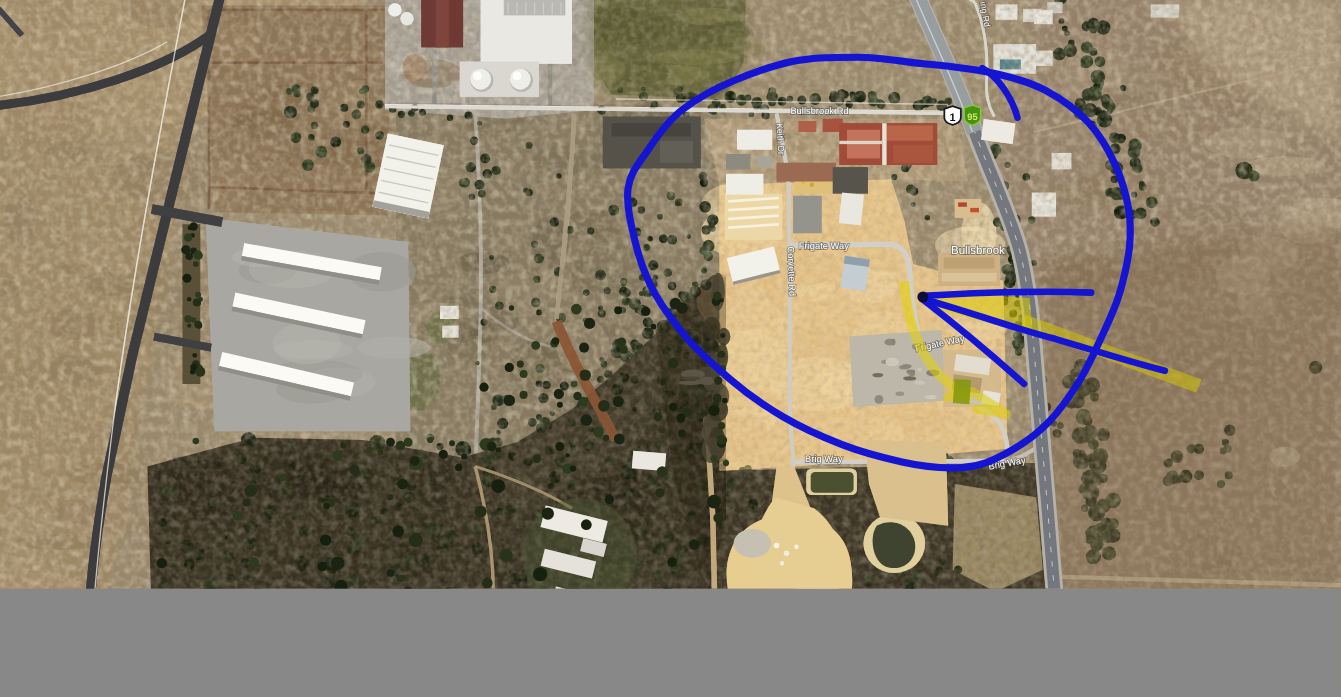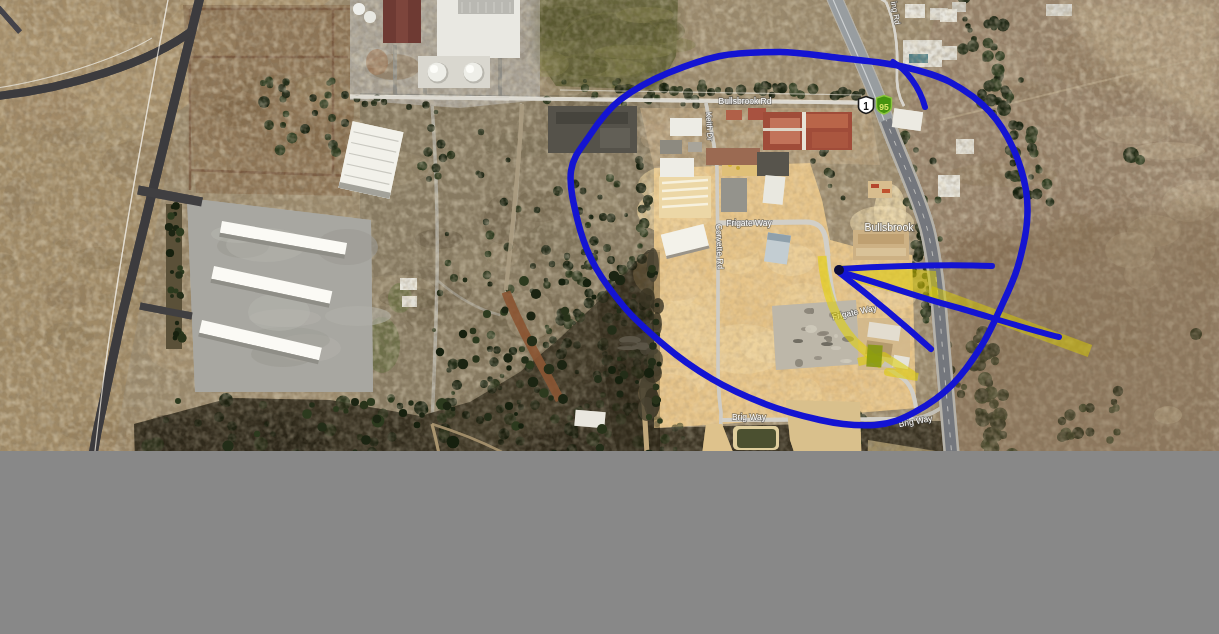--- a/index.html
+++ b/index.html
@@ -1,15 +1,15 @@
 <!DOCTYPE html>
 <html><head><meta charset="utf-8">
 <style>
 html,body{margin:0;padding:0;background:#888;}
-#map{position:relative;width:1219px;height:451px;overflow:hidden;font-family:"Liberation Sans",sans-serif;}
+#map{position:relative;width:1219px;height:535px;overflow:hidden;font-family:"Liberation Sans",sans-serif;}
 text{font-family:"Liberation Sans",sans-serif;}
 </style></head><body>
 
 <div id="map">
 <svg width="1219" height="634" viewBox="0 0 1219 634" xmlns="http://www.w3.org/2000/svg">
 <defs>
 <filter id="grainD" x="0%" y="0%" width="100%" height="100%">
 <feTurbulence type="fractalNoise" baseFrequency="0.19" numOctaves="2" seed="7"></feTurbulence>
 <feColorMatrix type="matrix" values="0 0 0 0 0.26  0 0 0 0 0.21  0 0 0 0 0.14  1.2 1.2 1.2 0 -1.5"></feColorMatrix>
 </filter>

